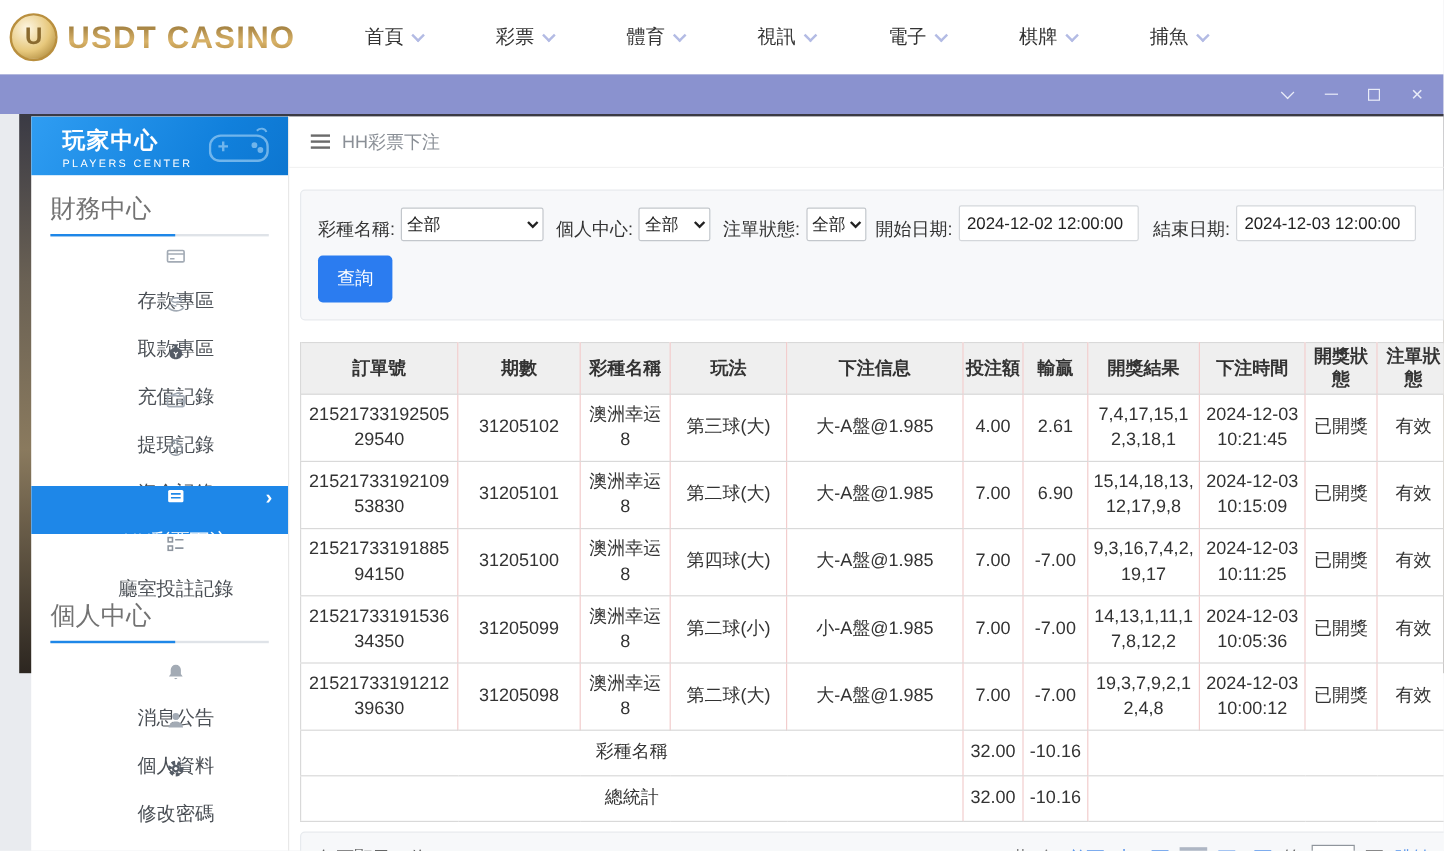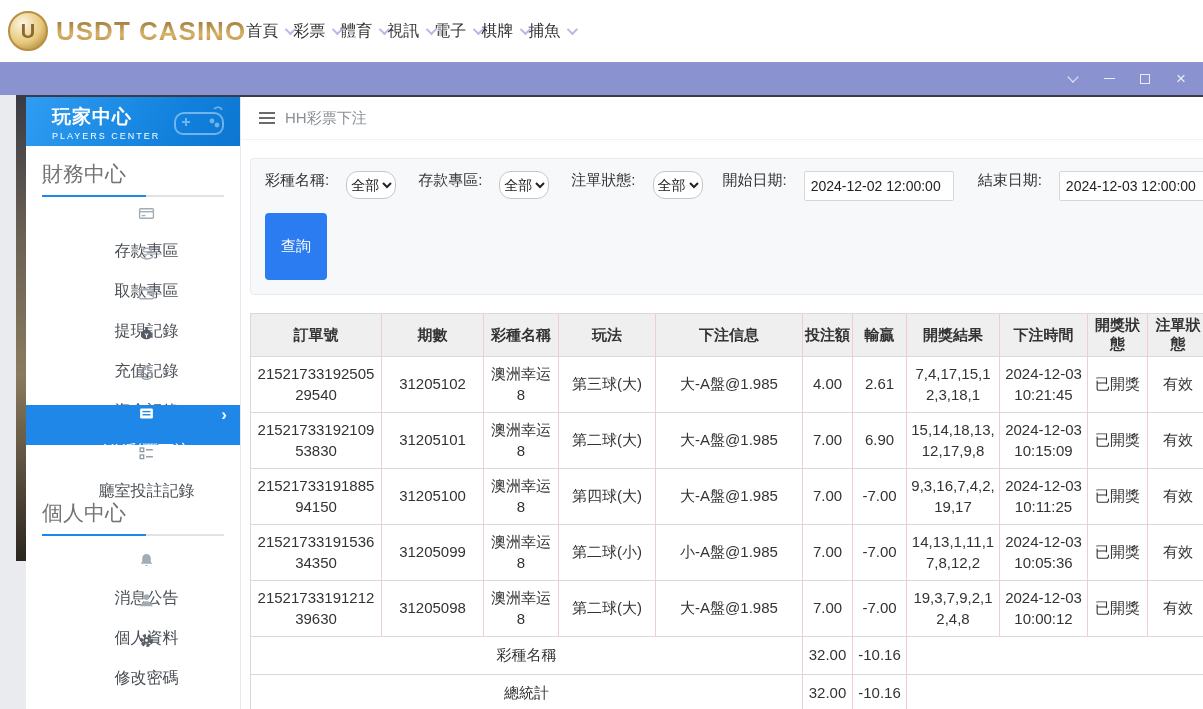--- a/index.html
+++ b/index.html
@@ -5,21 +5,21 @@
   * { margin:0; padding:0; box-sizing:border-box; }
   html,body { width:1203px; height:709px; overflow:hidden; }
   body { font-family:"Liberation Sans","DejaVu Sans",sans-serif; background:#e9ebef; position:relative; color:#333; }
 
   
   .topbar { position:absolute; top:0; left:0; width:1203px; height:62px; background:#fff; display:flex; align-items:center; z-index:5; }
   .logo { display:flex; align-items:center; margin-left:8px; cursor:pointer; }
   .coin { width:40px; height:40px; border-radius:50%; background:radial-gradient(circle at 35% 30%, #fdf6e3, #e7c87c 55%, #9a7427); display:flex; align-items:center; justify-content:center; border:2px solid #b98f3e; }
   .coin span { font-size:20px; font-weight:800; color:#8a6a2f; }
   .logo-text { margin-left:8px; font-size:26px; font-weight:800; letter-spacing:1px; background:linear-gradient(180deg,#8a6a2f,#d9b369 60%,#a87f35); -webkit-background-clip:text; background-clip:text; color:transparent; }
-  .mainnav { display:flex; }
+  .mainnav { display:flex; margin-left:58px; gap:62px; }
   .nav-item { display:flex; align-items:center; gap:7px; font-size:16px; color:#333; cursor:pointer; white-space:nowrap; }
   .chev { width:8px; height:8px; border-right:2px solid #b3bbe4; border-bottom:2px solid #b3bbe4; transform:rotate(45deg) translateY(-2px); display:inline-block; }
 
   
   .titlebar { position:absolute; top:62px; left:0; width:1203px; height:33px; background:#8a92cf; display:flex; align-items:center; justify-content:flex-end; gap:20px; padding-right:14px; z-index:5; }
   .wc { display:inline-flex; align-items:center; justify-content:center; width:16px; height:16px; cursor:pointer; }
   .wc-chev { width:8px; height:8px; border-right:1.5px solid #e9ecf8; border-bottom:1.5px solid #e9ecf8; transform:rotate(45deg); margin-top:-3px; }
   .wc-min { width:11px; height:0; border-top:1.5px solid #e9ecf8; }
   .wc-max { width:10px; height:10px; border:1.5px solid #e9ecf8; }
   .wc-close { color:#e9ecf8; font-size:17px; line-height:1; }
@@ -44,28 +44,28 @@
 
   
   .content { position:absolute; left:224px; top:2px; right:0; height:612px; background:#fff; border-left:1px solid #e8e8e8; }
   .crumb { height:43px; display:flex; align-items:center; padding-left:18px; gap:10px; border-bottom:1px solid #f2f2f2; }
   .hamburger { display:inline-flex; flex-direction:column; gap:3px; cursor:pointer; }
   .hamburger i { width:16px; height:2px; background:#6b6b6b; }
   .crumb-title { font-size:15px; color:#8a8f96; }
 
   
   .filterbox { margin:18px 12px 0 9px; background:#f7f8fa; border:1px solid #e7eaee; border-radius:4px; padding:12px 14px 14px 14px; }
-  .filter-row { display:flex; align-items:flex-start; flex-wrap:nowrap;gap:12px; }
+  .filter-row { display:flex; align-items:flex-end; flex-wrap:nowrap; }
   .flabel { font-size:15px; color:#333; margin-right:5px; white-space:nowrap; }
-  .filter-row select { height:28px; font-size:14px; border:1px solid #c3c7cc; background:#fff; border-radius:12px; margin-right:10px; color:#222; }
+  .filter-row select { height:28px; font-size:14px; border:1px solid #c3c7cc; background:#fff; border-radius:2px; margin-right:10px; color:#222; }
   .sel-lottery { width:131px; }
   .sel-draw { width:66px; }
   .sel-order { width:52px; margin-right:8px !important; }
   .dateinput { height:30px; width:150px; border:1px solid #d4d7db; border-radius:2px; font-size:14px; padding:0 6px; color:#222; margin-right:12px; font-family:"Liberation Sans",sans-serif; }
-  .btn-query { margin-top:12px; background:#2b7cf0; color:#fff; border:none; border-radius:4px; font-size:15px; padding:24px 16px; cursor:pointer; font-family:Liberation Sans, sans-serif; }
+  .btn-query { margin-top:12px; background:#2b7cf0; color:#fff; border:none; border-radius:4px; font-size:15px; padding:10px 16px; cursor:pointer; font-family:Liberation Sans, sans-serif; }
 
   
   .tablewrap { margin:18px 12px 0 9px; }
   table { width:100%; border-collapse:collapse; table-layout:fixed; border:1px solid #d9d9d9; }
   th { background:#efefef; font-size:15px; font-weight:700; color:#333; height:40px; border-right:1px solid #f2cdcd; border-bottom:1px solid #d9d9d9; padding:2px; }
   th:first-child { border-left:1px solid #d9d9d9; }
   td { font-size:15px; color:#333; text-align:center; border-right:1px solid #f2cdcd; border-bottom:1px solid #d9d9d9; padding:6px 3px; height:56px; word-break:break-all; line-height:1.35; }
   tr.summary td { height:38px; font-size:15px; }
   td.empty-tail { border-right:1px solid #d9d9d9; }
 
@@ -171,35 +171,35 @@
               <ellipse cx="8.5" cy="4.8" rx="4" ry="1.8" fill="none" stroke="#a3abb5" stroke-width="1.3"></ellipse>
               <path d="M2 10.5c2 2.2 4.2 2.7 6.5 2.7 2.2 0 4.3-.6 5.8-2.7" fill="none" stroke="#a3abb5" stroke-width="1.3"></path>
               <path d="M4.5 8.2c1.2.9 2.6 1.3 4 1.3" fill="none" stroke="#a3abb5" stroke-width="1.2"></path>
             </svg>
         </span>
         <span>取款專區</span>
       </div>
       <div class="menu-item">
         <span class="icon16">
           <svg width="17" height="17" viewBox="0 0 16 16">
+              <path d="M6 1.8h4L8.9 4c2.5.9 4.1 3 4.1 5.2 0 2.7-2.3 4.3-5 4.3s-5-1.6-5-4.3C3 7 4.6 4.9 7.1 4z" fill="#555c66"></path>
+              <path d="M6.5 8l1.5 1.7L9.5 8M8 9.7v2.2" stroke="#fff" stroke-width="1" fill="none"></path>
+            </svg>
+        </span>
+        <span>充值記錄</span>
+      </div>
+      <div class="menu-item">
+        <span class="icon16">
+          <svg width="17" height="17" viewBox="0 0 16 16">
               <path d="M3.5 4.5 10.5 2l1 2.5" fill="none" stroke="#a3abb5" stroke-width="1.3"></path>
               <rect x="1.5" y="4.5" width="13" height="8.5" rx="1" fill="none" stroke="#a3abb5" stroke-width="1.3"></rect>
               <path d="M10 8.8h4.5" stroke="#a3abb5" stroke-width="1.6"></path>
             </svg>
         </span>
         <span>提現記錄</span>
-      </div>
-      <div class="menu-item">
-        <span class="icon16">
-          <svg width="17" height="17" viewBox="0 0 16 16">
-              <path d="M6 1.8h4L8.9 4c2.5.9 4.1 3 4.1 5.2 0 2.7-2.3 4.3-5 4.3s-5-1.6-5-4.3C3 7 4.6 4.9 7.1 4z" fill="#555c66"></path>
-              <path d="M6.5 8l1.5 1.7L9.5 8M8 9.7v2.2" stroke="#fff" stroke-width="1" fill="none"></path>
-            </svg>
-        </span>
-        <span>充值記錄</span>
       </div>
       <div class="menu-item">
         <span class="icon16">
           <svg width="17" height="17" viewBox="0 0 16 16">
               <path d="M6 1.8h4L8.9 4c2.5.9 4.1 3 4.1 5.2 0 2.7-2.3 4.3-5 4.3s-5-1.6-5-4.3C3 7 4.6 4.9 7.1 4z" fill="none" stroke="#8d959f" stroke-width="1.2"></path>
               <path d="M6 7.5l2 2 2-2M8 9.5v2.5" stroke="#8d959f" stroke-width="1.1" fill="none"></path>
             </svg>
         </span>
         <span>資金記錄</span>
       </div>
@@ -272,21 +272,21 @@
           <i></i>
           <i></i>
         </span>
       <span class="crumb-title">HH彩票下注</span>
     </div>
 
     <div class="filterbox">
       <div class="filter-row">
         <span class="flabel">彩種名稱:</span>
         <select class="sel-lottery"><option>全部</option></select>
-        <span class="flabel">存款專區:</span>
+        <span class="flabel">個人中心:</span>
         <select class="sel-draw"><option>全部</option></select>
         <span class="flabel">注單狀態:</span>
         <select class="sel-order"><option>全部</option></select>
         <span class="flabel">開始日期:</span>
         <input class="dateinput" type="text" value="2024-12-02 12:00:00" style="">
         <span class="flabel">結束日期:</span>
         <input class="dateinput" type="text" value="2024-12-03 12:00:00" style="">
       </div>
       <button class="btn-query">查詢</button>
     </div>

